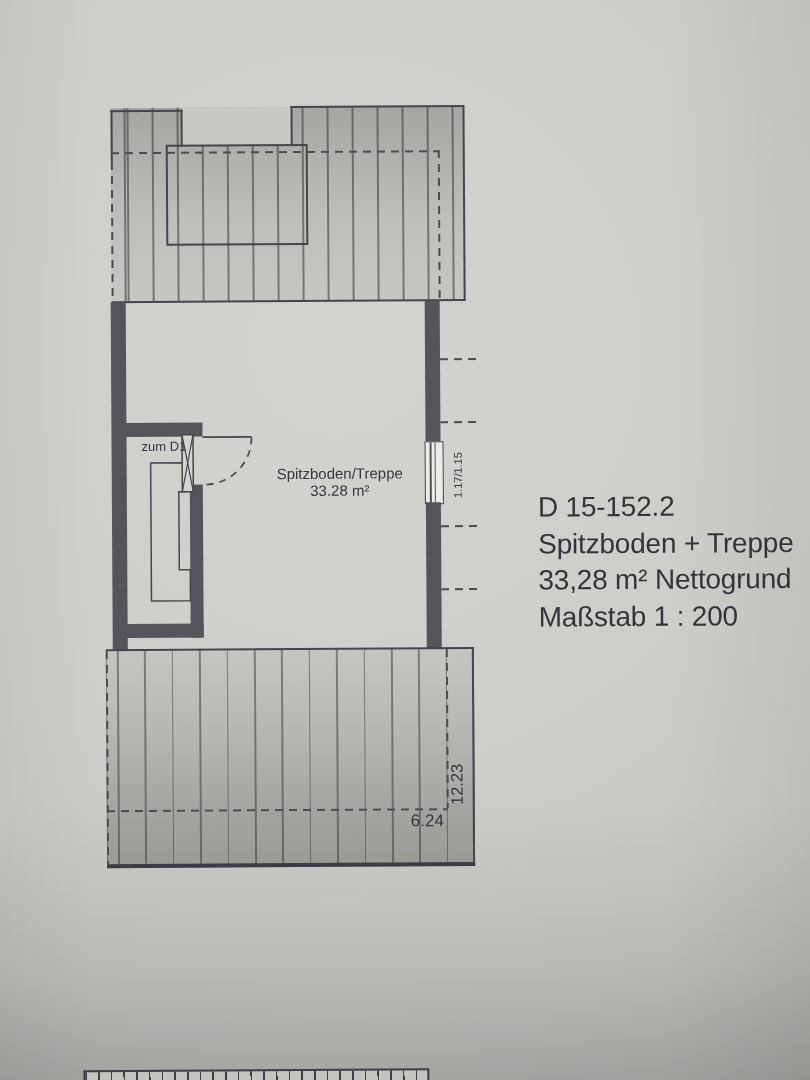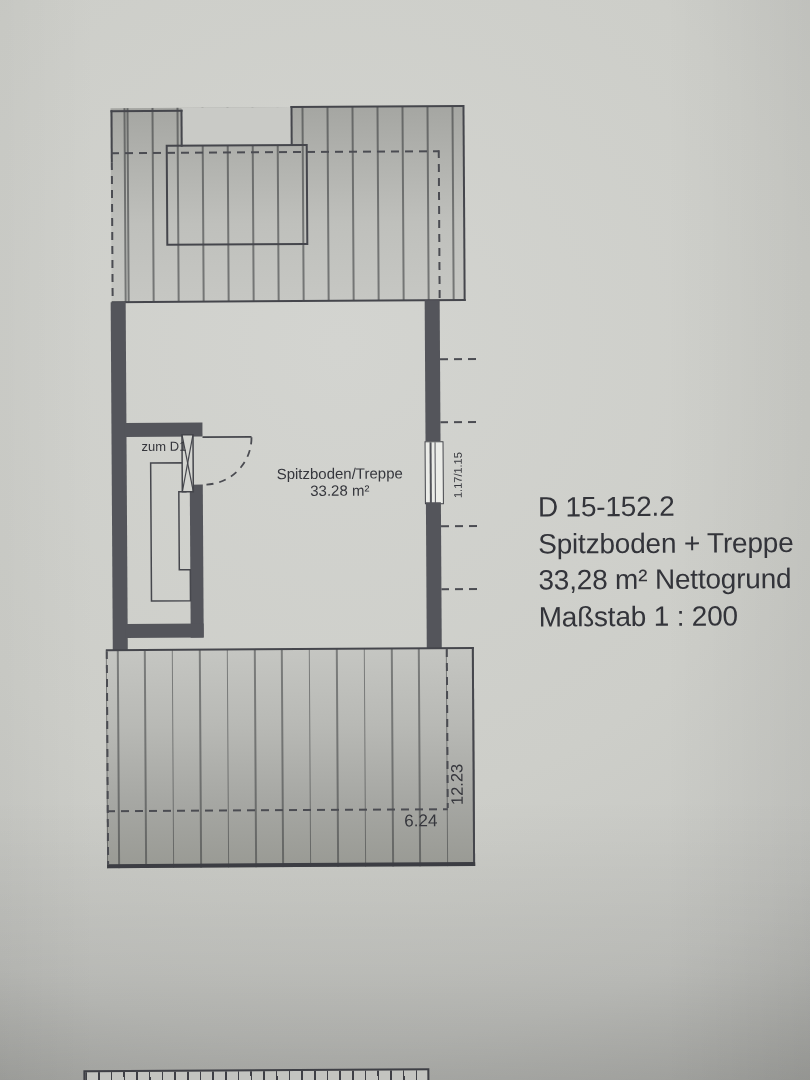--- a/index.html
+++ b/index.html
@@ -32,21 +32,21 @@
   .dormer{left:168px;top:145px;width:138px;height:97px;border:2px solid #45464c;background:transparent;}
   .window{left:425px;top:443px;width:17px;height:61px;background:#ebece8;border:1px solid #3f4046;}
   .window .gl{position:absolute;top:0;bottom:0;width:1.5px;background:#53545a;}
   
   .t{color:#35363c;}
   .room-name{left:240px;top:466px;width:200px;text-align:center;font-size:15px;}
   .room-area{left:240px;top:483px;width:200px;text-align:center;font-size:15px;}
   .zumd1{left:142px;top:439px;font-size:13px;}
   .vtext{writing-mode:vertical-rl;transform:rotate(180deg);text-align:center;}
   .windim{left:452px;top:437px;height:80px;font-size:11px;}
-  .dim624{left:396px;top:813px;width:46px;text-align:center;font-size:17px;}
+  .dim624{left:396px;top:813px;width:46px;text-align:right;font-size:17px;}
   .dim1223{left:446px;top:760px;height:52px;font-size:16.5px;}
   .legend{left:538px;top:492px;font-size:28px;line-height:36.6px;letter-spacing:-0.2px;
     color:#33343a;white-space:nowrap;}
   .strip{left:80px;top:1070px;width:342px;height:16px;border:2px solid #3e3f45;
     background:repeating-linear-gradient(90deg,#3e3f45 0 1.6px,#c3c4c0 1.6px 12.7px);}
   svg.overlay{position:absolute;left:0;top:0;pointer-events:none;}
 </style>
 </head>
 <body>
 

